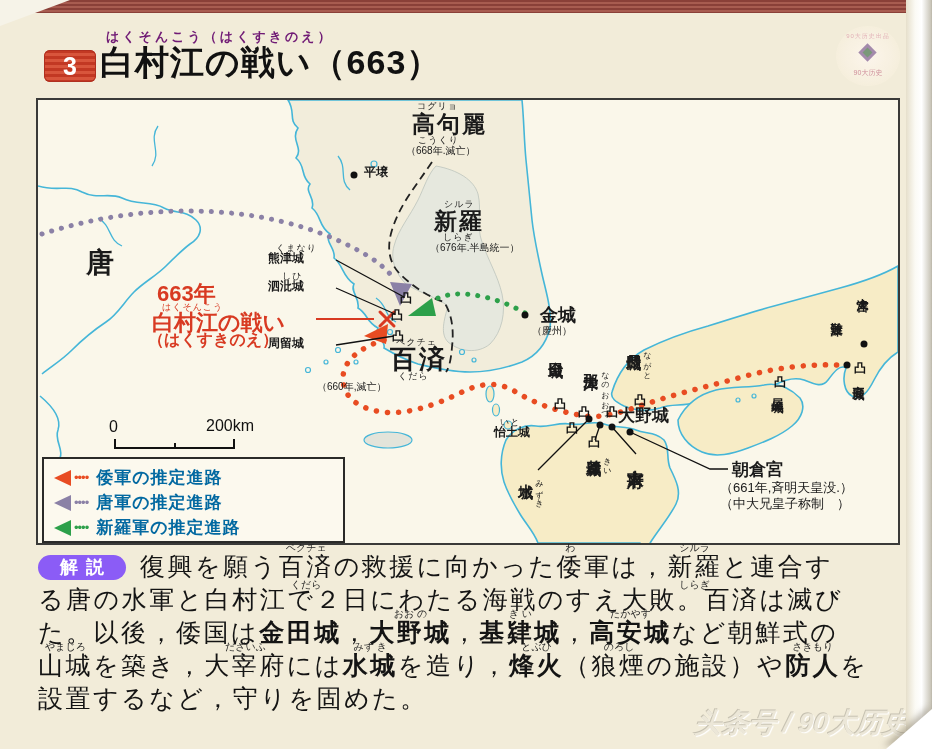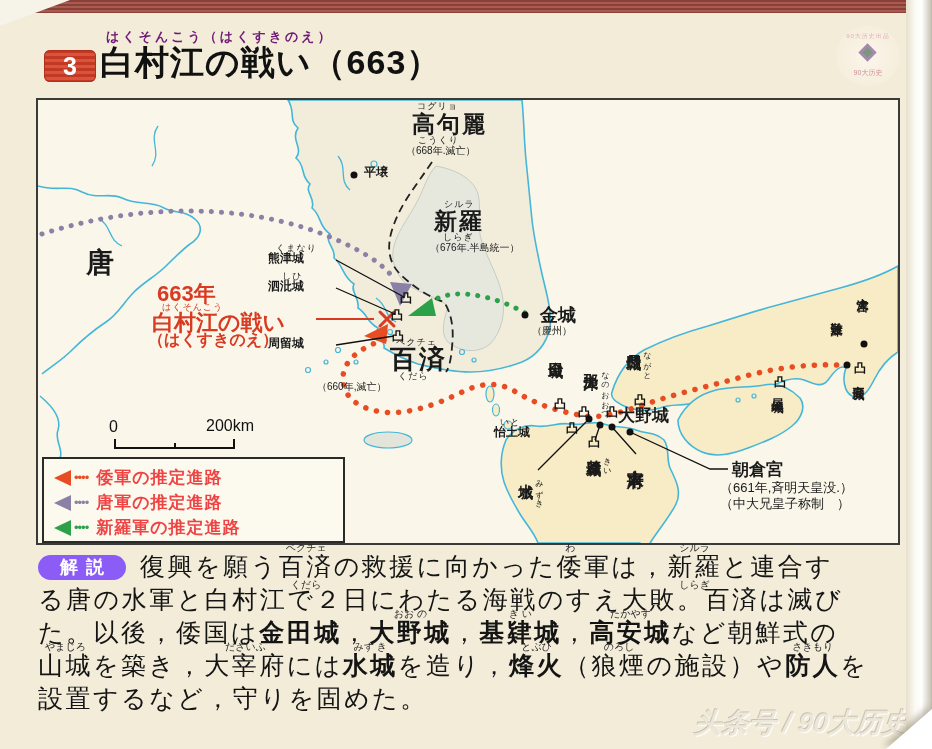--- a/index.html
+++ b/index.html
@@ -52,21 +52,21 @@
   .castle{position:absolute;font-size:12px;font-weight:bold;color:#111;line-height:1;}
   .scale-num{position:absolute;font-size:16px;color:#111;}
 
   
   .legend{position:absolute;left:4px;top:357px;width:303px;height:86px;background:#fcf9ee;
     border:2px solid #2a2a28;box-sizing:border-box;padding:6px 0 0 10px;}
   .leg-row{display:flex;align-items:center;height:25px;}
   .leg-arrow{width:0;height:0;border-top:8px solid transparent;border-bottom:8px solid transparent;
     border-right:17px solid #000;margin-right:3px;}
   .leg-dots{font-size:13px;letter-spacing:-1px;margin-right:8px;line-height:1;}
-  .leg-label{font-size:17px;font-weight:bold;color:#ef4444;letter-spacing:1px;}
+  .leg-label{font-size:17px;font-weight:bold;color:#0369a1;letter-spacing:1px;}
 
   
   .exp{position:absolute;left:38px;top:550px;width:874px;
     font-family:"Liberation Serif","DejaVu Serif",serif;font-size:25px;color:#141414;}
   .exp-line{height:33px;line-height:33px;white-space:nowrap;letter-spacing:2.5px;}
   .exp-badge{display:inline-block;width:88px;height:25px;line-height:25px;background:#8b5cf6;
     border-radius:13px;color:#fff;font-weight:bold;text-align:center;font-size:18px;
     letter-spacing:8px;text-indent:8px;margin-right:14px;vertical-align:2px;
     font-family:"Liberation Sans","DejaVu Sans",sans-serif;}
   .seg{position:relative;display:inline-block;}

